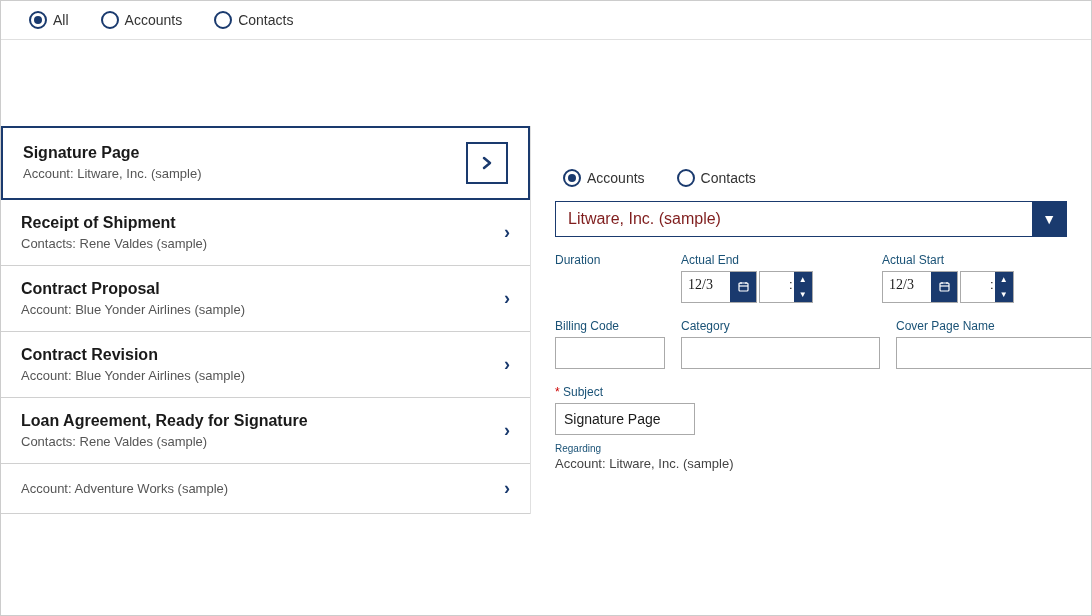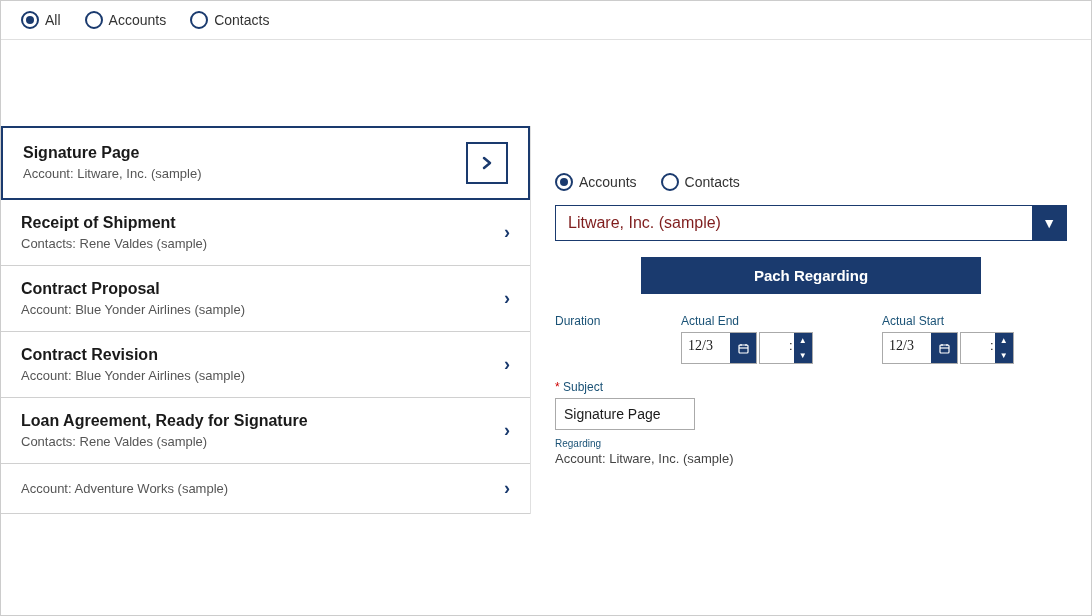--- a/index.html
+++ b/index.html
@@ -18,20 +18,21 @@
       align-items: center;
       padding: 10px 20px;
       border-bottom: 1px solid #e0e0e0;
       gap: 24px;
     }
     .radio-option {
       display: flex;
       align-items: center;
       gap: 6px;
       cursor: pointer;
+      margin-left: 8px;
     }
     .radio-circle {
       width: 18px;
       height: 18px;
       border-radius: 50%;
       border: 2px solid #1a3a6e;
       display: flex;
       align-items: center;
       justify-content: center;
       background: #fff;
@@ -374,21 +375,20 @@
       </label>
     </div>
 
     <div class="dropdown-row">
       <div class="dropdown-wrapper">
         <span class="dropdown-text">Litware, Inc. (sample)</span>
         <div class="dropdown-arrow">▼</div>
       </div>
     </div>
 
-    <button class="patch-btn">Pach Regarding</button>
 
     <div class="form-row">
 
       <div class="form-field duration">
         <span class="field-label">Duration</span>
       </div>
 
       <div class="form-field actual-end">
         <span class="field-label">Actual End</span>
         <div class="datetime-wrapper">
@@ -434,20 +434,38 @@
             <div class="time-arrows">
               <button class="time-arrow">▲</button>
               <button class="time-arrow">▼</button>
             </div>
           </div>
         </div>
       </div>
 
     </div>
 
+    <div class="form-row">
+
+      <div class="form-field billing-code">
+        <span class="field-label">Billing Code</span>
+        <input class="field-input" type="text" value="" style="">
+      </div>
+
+      <div class="form-field category">
+        <span class="field-label">Category</span>
+        <input class="field-input" type="text" value="" style="">
+      </div>
+
+      <div class="form-field cover-page">
+        <span class="field-label">Cover Page Name</span>
+        <input class="field-input" type="text" value="" style="">
+      </div>
+
+    </div>
 
     <div class="subject-row">
       <div class="subject-field-wrap">
         <span class="field-label" style="color:#c00;">*&nbsp;<span style="color:#1a5276;">Subject</span></span>
         <input class="field-input" type="text" value="Signature Page" style="width: 140px;">
       </div>
     </div>
 
     <div class="regarding-section">
       <div class="regarding-label">Regarding</div>

